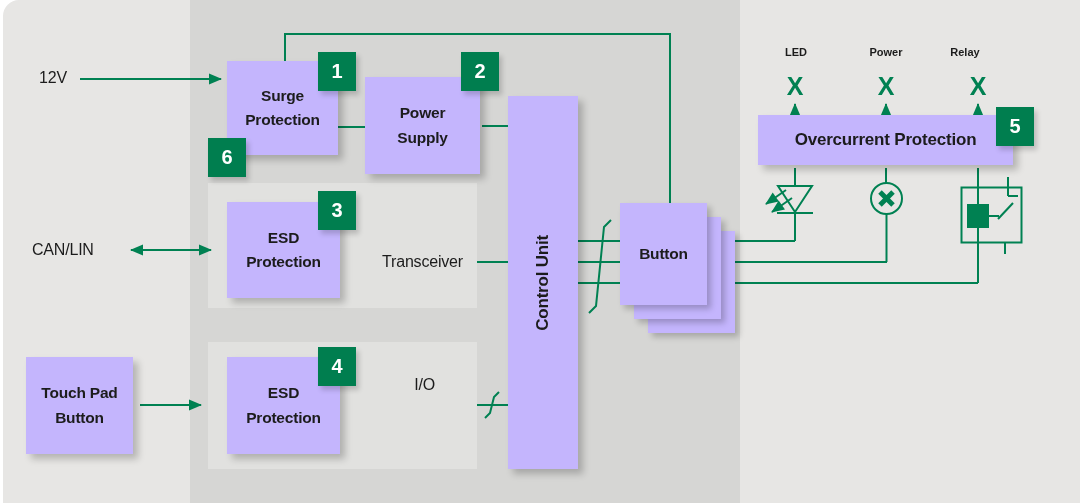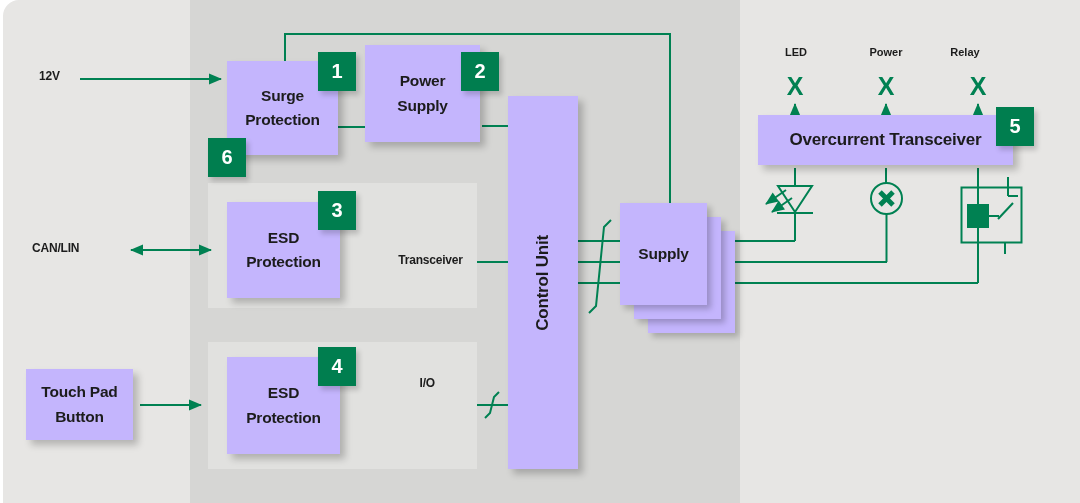--- a/index.html
+++ b/index.html
@@ -21,21 +21,21 @@
     box-shadow:5px 5px 7px rgba(0,0,0,0.22);
     display:flex;align-items:center;justify-content:center;text-align:center;
     font-size:15.5px;font-weight:600;letter-spacing:-0.2px;line-height:1.55;
   }
   .badge{
     position:absolute;z-index:3;background:#007e4f;color:#ffffff;
     width:38px;height:39px;display:flex;align-items:center;justify-content:center;
     font-size:20px;font-weight:700;box-shadow:3px 4px 5px rgba(0,0,0,0.18);
   }
   .side-label{
-    position:absolute;z-index:2;font-size:12px;font-weight:700;letter-spacing:-0.2px;
+    position:absolute;z-index:2;font-size:16px;font-weight:400;letter-spacing:-0.2px;
   }
   .out-label{
     position:absolute;z-index:2;font-size:11px;font-weight:600;text-align:center;width:60px;
   }
   .x-mark{
     position:absolute;z-index:2;width:40px;text-align:center;
     font-size:25px;font-weight:700;color:#008152;line-height:1;
   }
   .vert-text{
     writing-mode:vertical-rl;transform:rotate(180deg);
@@ -110,52 +110,52 @@
         <line x1="978" y1="227" x2="978" y2="283"></line>
       </g>
 
       <polyline points="589,313 596,306 604,227 611,220"></polyline>
     </g>
   </svg>
 
   <div class="side-label" style="left:39px;top:69px;">12V</div>
   <div class="side-label" style="left:32px;top:241px;">CAN/LIN</div>
 
-  <div class="box" style="left:26px;top:357px;width:107px;height:71px;margin-top:12px;">
+  <div class="box" style="left:26px;top:357px;width:107px;height:97px;">
     <span style="width:90px;">Touch Pad Button</span>
   </div>
 
   <div class="box" style="left:227px;top:61px;width:111px;height:94px;">
     <span style="width:90px;">Surge Protection</span>
   </div>
-  <div class="box" style="left:365px;top:45px;width:115px;height:97px;">
+  <div class="box" style="left:365px;top:77px;width:115px;height:97px;">
     <span style="width:70px;">Power Supply</span>
   </div>
   <div class="box" style="left:227px;top:202px;width:113px;height:96px;">
     <span style="width:90px;">ESD Protection</span>
   </div>
   <div class="box" style="left:227px;top:357px;width:113px;height:97px;">
     <span style="width:90px;">ESD Protection</span>
   </div>
 
-  <div class="side-label" style="left:373px;top:253px;width:115px;text-align:center;">Transceiver</div>
+  <div class="side-label" style="left:365px;top:253px;width:115px;text-align:center;">Transceiver</div>
   <div class="side-label" style="left:380px;top:376px;width:55px;text-align:right;">I/O</div>
 
   <div class="box cu" style="left:508px;top:96px;width:70px;height:373px;">
     <span class="vert-text">Control Unit</span>
   </div>
 
   <div class="box drv" style="left:648px;top:231px;width:87px;height:102px;"></div>
   <div class="box drv" style="left:634px;top:217px;width:87px;height:102px;"></div>
   <div class="box drv" style="left:620px;top:203px;width:87px;height:102px;">
-    <span>Supply</span>
+    <span>Button</span>
   </div>
 
   <div class="box" style="left:758px;top:115px;width:255px;height:50px;font-size:17px;">
-    <span>Overcurrent Transceiver</span>
+    <span>Overcurrent Protection</span>
   </div>
 
   <div class="badge" style="left:318px;top:52px;">1</div>
   <div class="badge" style="left:461px;top:52px;">2</div>
   <div class="badge" style="left:318px;top:191px;">3</div>
   <div class="badge" style="left:318px;top:347px;">4</div>
   <div class="badge" style="left:996px;top:107px;">5</div>
   <div class="badge" style="left:208px;top:138px;">6</div>
 
   <div class="out-label" style="left:766px;top:46px;">LED</div>

